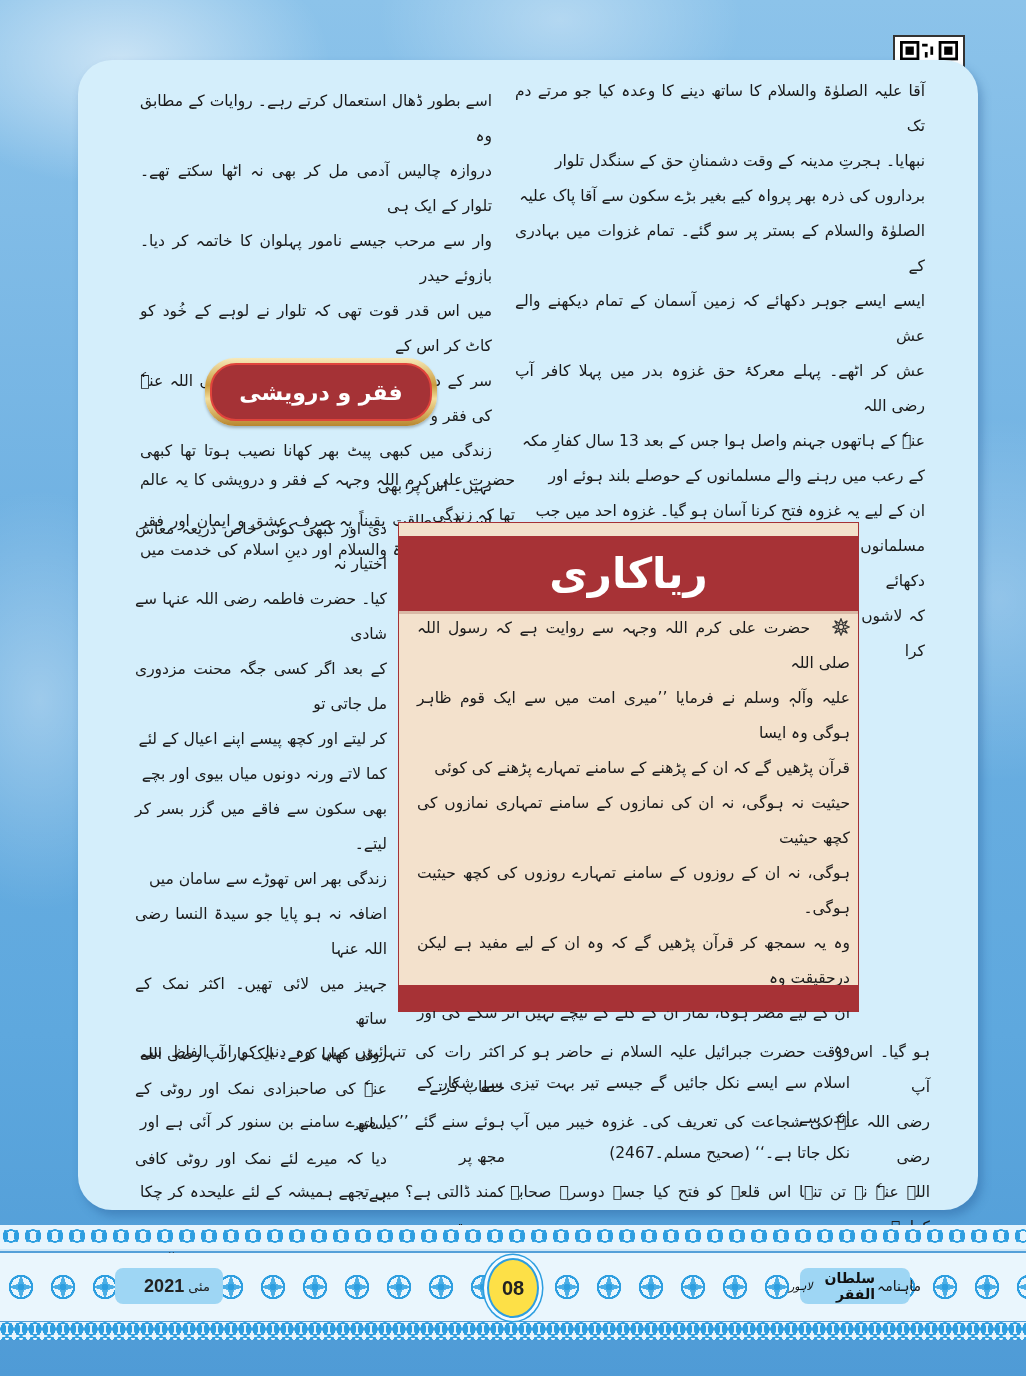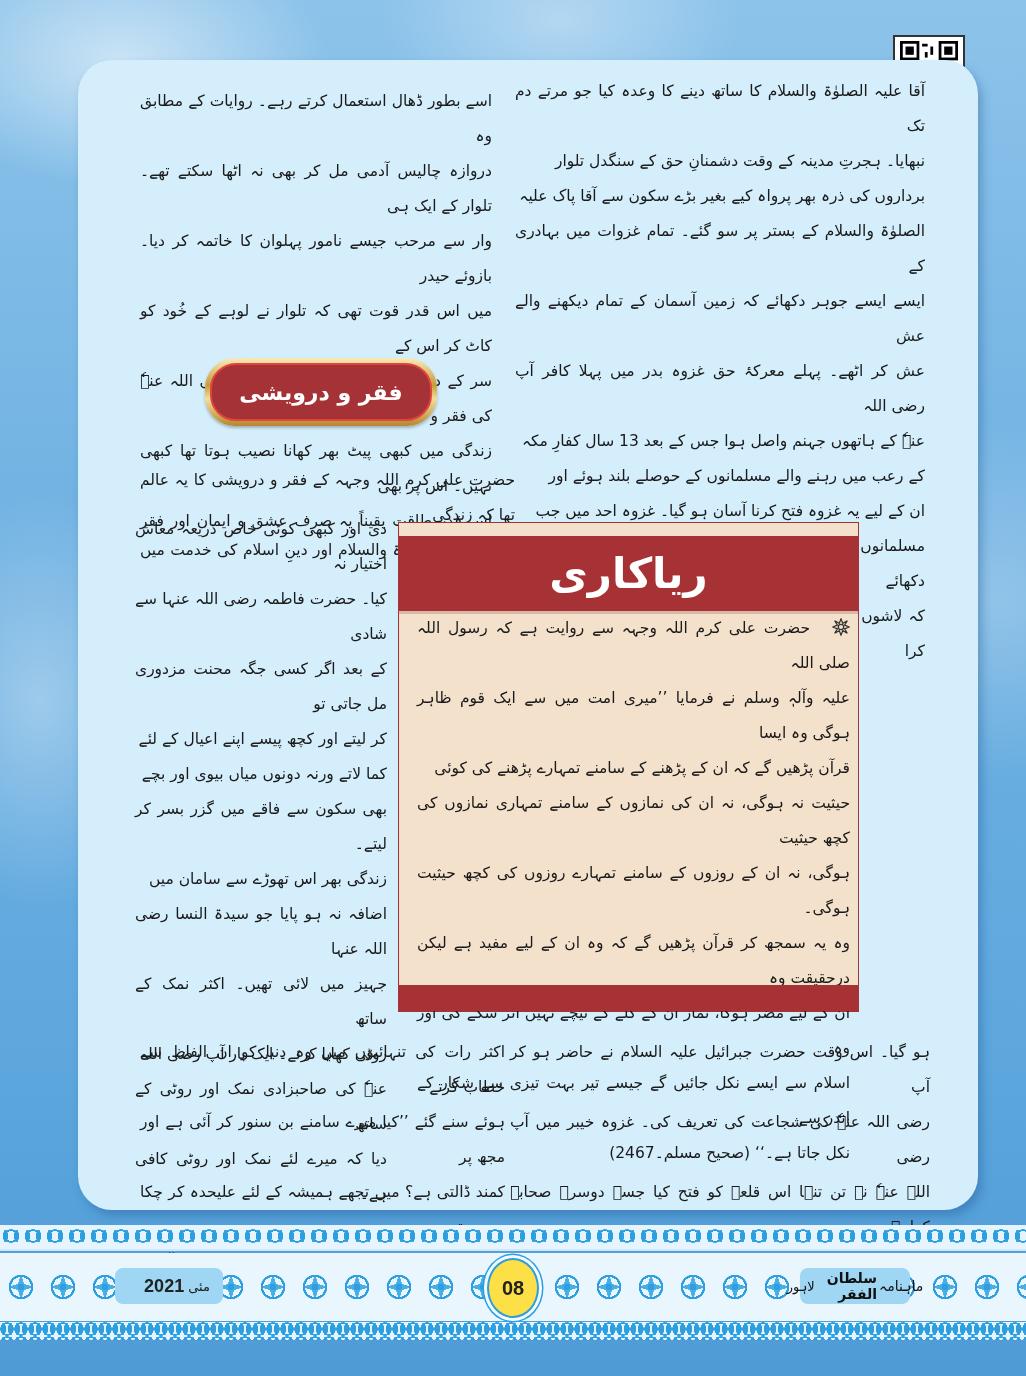--- a/index.html
+++ b/index.html
@@ -130,21 +130,21 @@
   }
 
   .mag-badge {
     position: absolute; left: 800px; top: 1268px; width: 110px; height: 36px;
     background: #9ed6f4; border-radius: 8px;
     display: flex; align-items: center; justify-content: center;
     direction: rtl; color: #111;
   }
   .mag-badge .pre { font-size: 14px; margin-left: 2px; }
   .mag-badge .name { font-size: 14px; font-weight: bold; }
-  .mag-badge .city { font-size: 13px; margin-right: 12px; }
+  .mag-badge .city { font-size: 11px; margin-right: 12px; font-style: italic; }
 </style>
 </head>
 <body>
 
 <div class="qr">
   <svg viewBox="0 0 21 21">
     <rect x="0" y="0" width="7" height="7" fill="#000"></rect>
       <rect x="1" y="1" width="5" height="5" fill="#fff"></rect>
       <rect x="2" y="2" width="3" height="3" fill="#000"></rect>
     <rect x="14" y="0" width="7" height="7" fill="#000"></rect>

